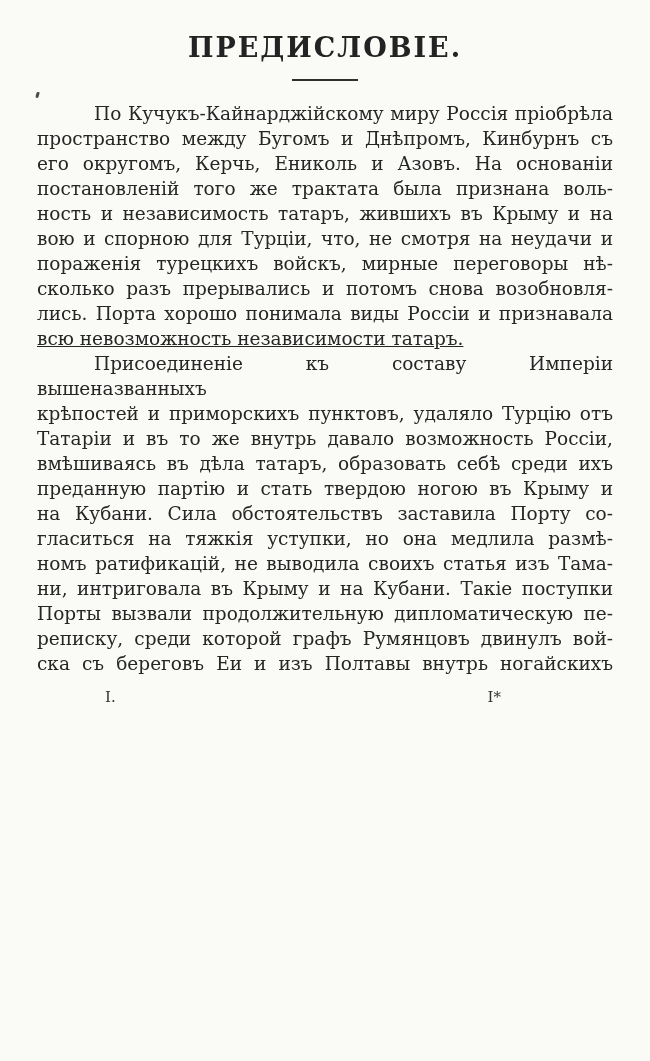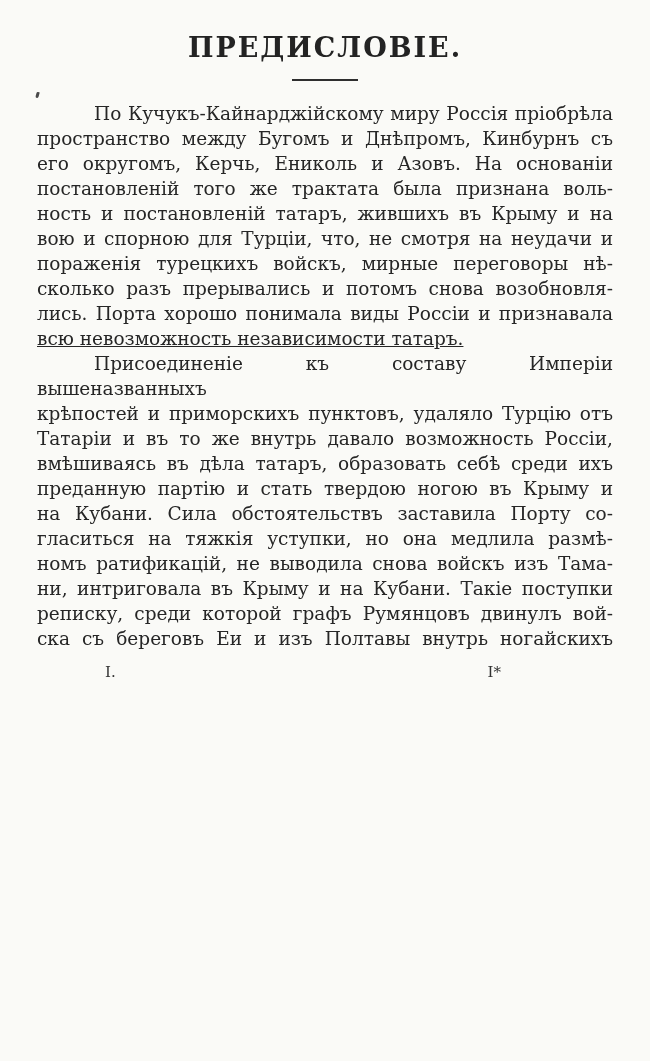--- a/index.html
+++ b/index.html
@@ -84,36 +84,37 @@
   <div class="divider"></div>
 
   <div class="speck"></div>
 
   <div class="text">
 
     <div class="line first">По Кучукъ-Кайнарджійскому миру Россія пріобрѣла</div>
     <div class="line">пространство между Бугомъ и Днѣпромъ, Кинбурнъ съ</div>
     <div class="line">его округомъ, Керчь, Ениколь и Азовъ. На основаніи</div>
     <div class="line">постановленій того же трактата была признана воль-</div>
-    <div class="line">ность и постановленій татаръ, жившихъ въ Крыму и на</div>
+    <div class="line">ность и независимость татаръ, жившихъ въ Крыму и на</div>
     <div class="line">вою и спорною для Турціи, что, не смотря на неудачи и</div>
     <div class="line">пораженія турецкихъ войскъ, мирные переговоры нѣ-</div>
     <div class="line">сколько разъ прерывались и потомъ снова возобновля-</div>
     <div class="line">лись. Порта хорошо понимала виды Россіи и признавала</div>
     <div class="line endpara">всю невозможность независимости татаръ.</div>
 
     <div class="line first">Присоединеніе къ составу Имперіи вышеназванныхъ</div>
     <div class="line">крѣпостей и приморскихъ пунктовъ, удаляло Турцію отъ</div>
     <div class="line">Татаріи и въ то же внутрь давало возможность Россіи,</div>
     <div class="line">вмѣшиваясь въ дѣла татаръ, образовать себѣ среди ихъ</div>
     <div class="line">преданную партію и стать твердою ногою въ Крыму и</div>
     <div class="line">на Кубани. Сила обстоятельствъ заставила Порту со-</div>
     <div class="line">гласиться на тяжкія уступки, но она медлила размѣ-</div>
-    <div class="line">номъ ратификацій, не выводила снова войскъ изъ Тама-</div>
+    <div class="line">номъ ратификацій, не выводила своихъ статья изъ Тама-</div>
     <div class="line">ни, интриговала въ Крыму и на Кубани. Такіе поступки</div>
+    <div class="line">Порты вызвали продолжительную дипломатическую пе-</div>
     <div class="line">реписку, среди которой графъ Румянцовъ двинулъ вой-</div>
     <div class="line">ска съ береговъ Еи и изъ Полтавы внутрь ногайскихъ</div>
 
   </div>
 
   <div class="footer">
     <span>I.</span>
     <span>I*</span>
   </div>
 

